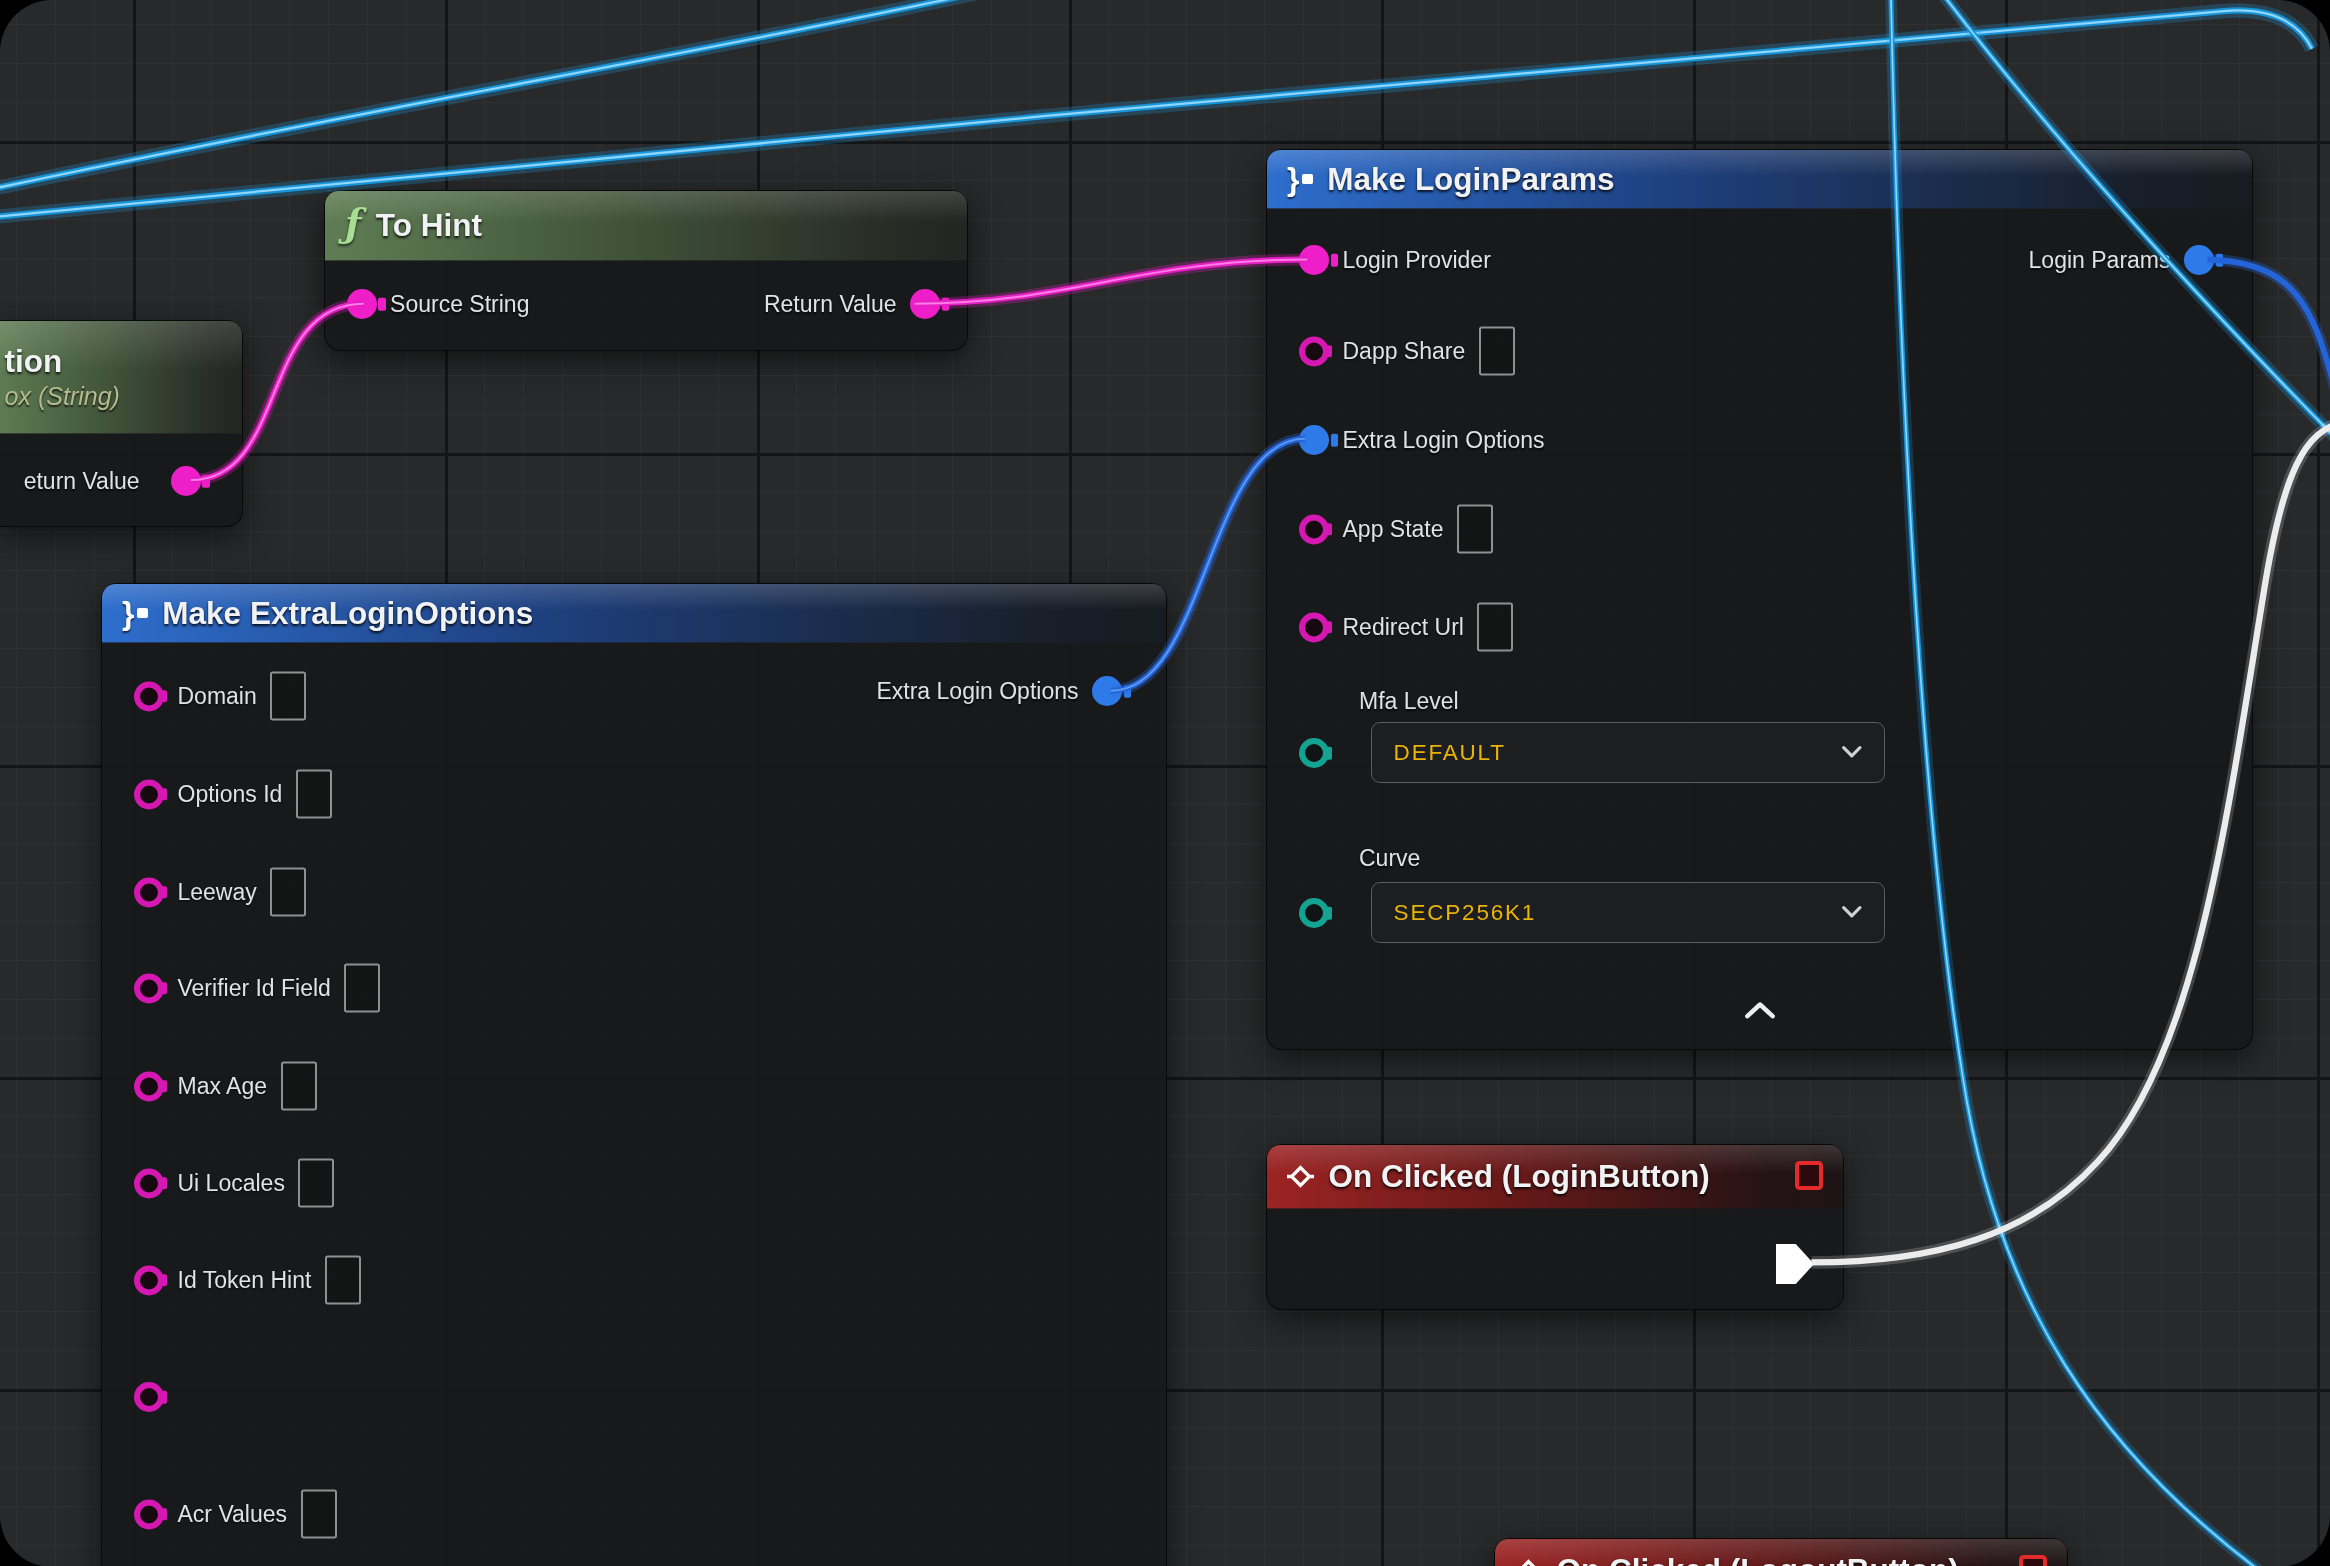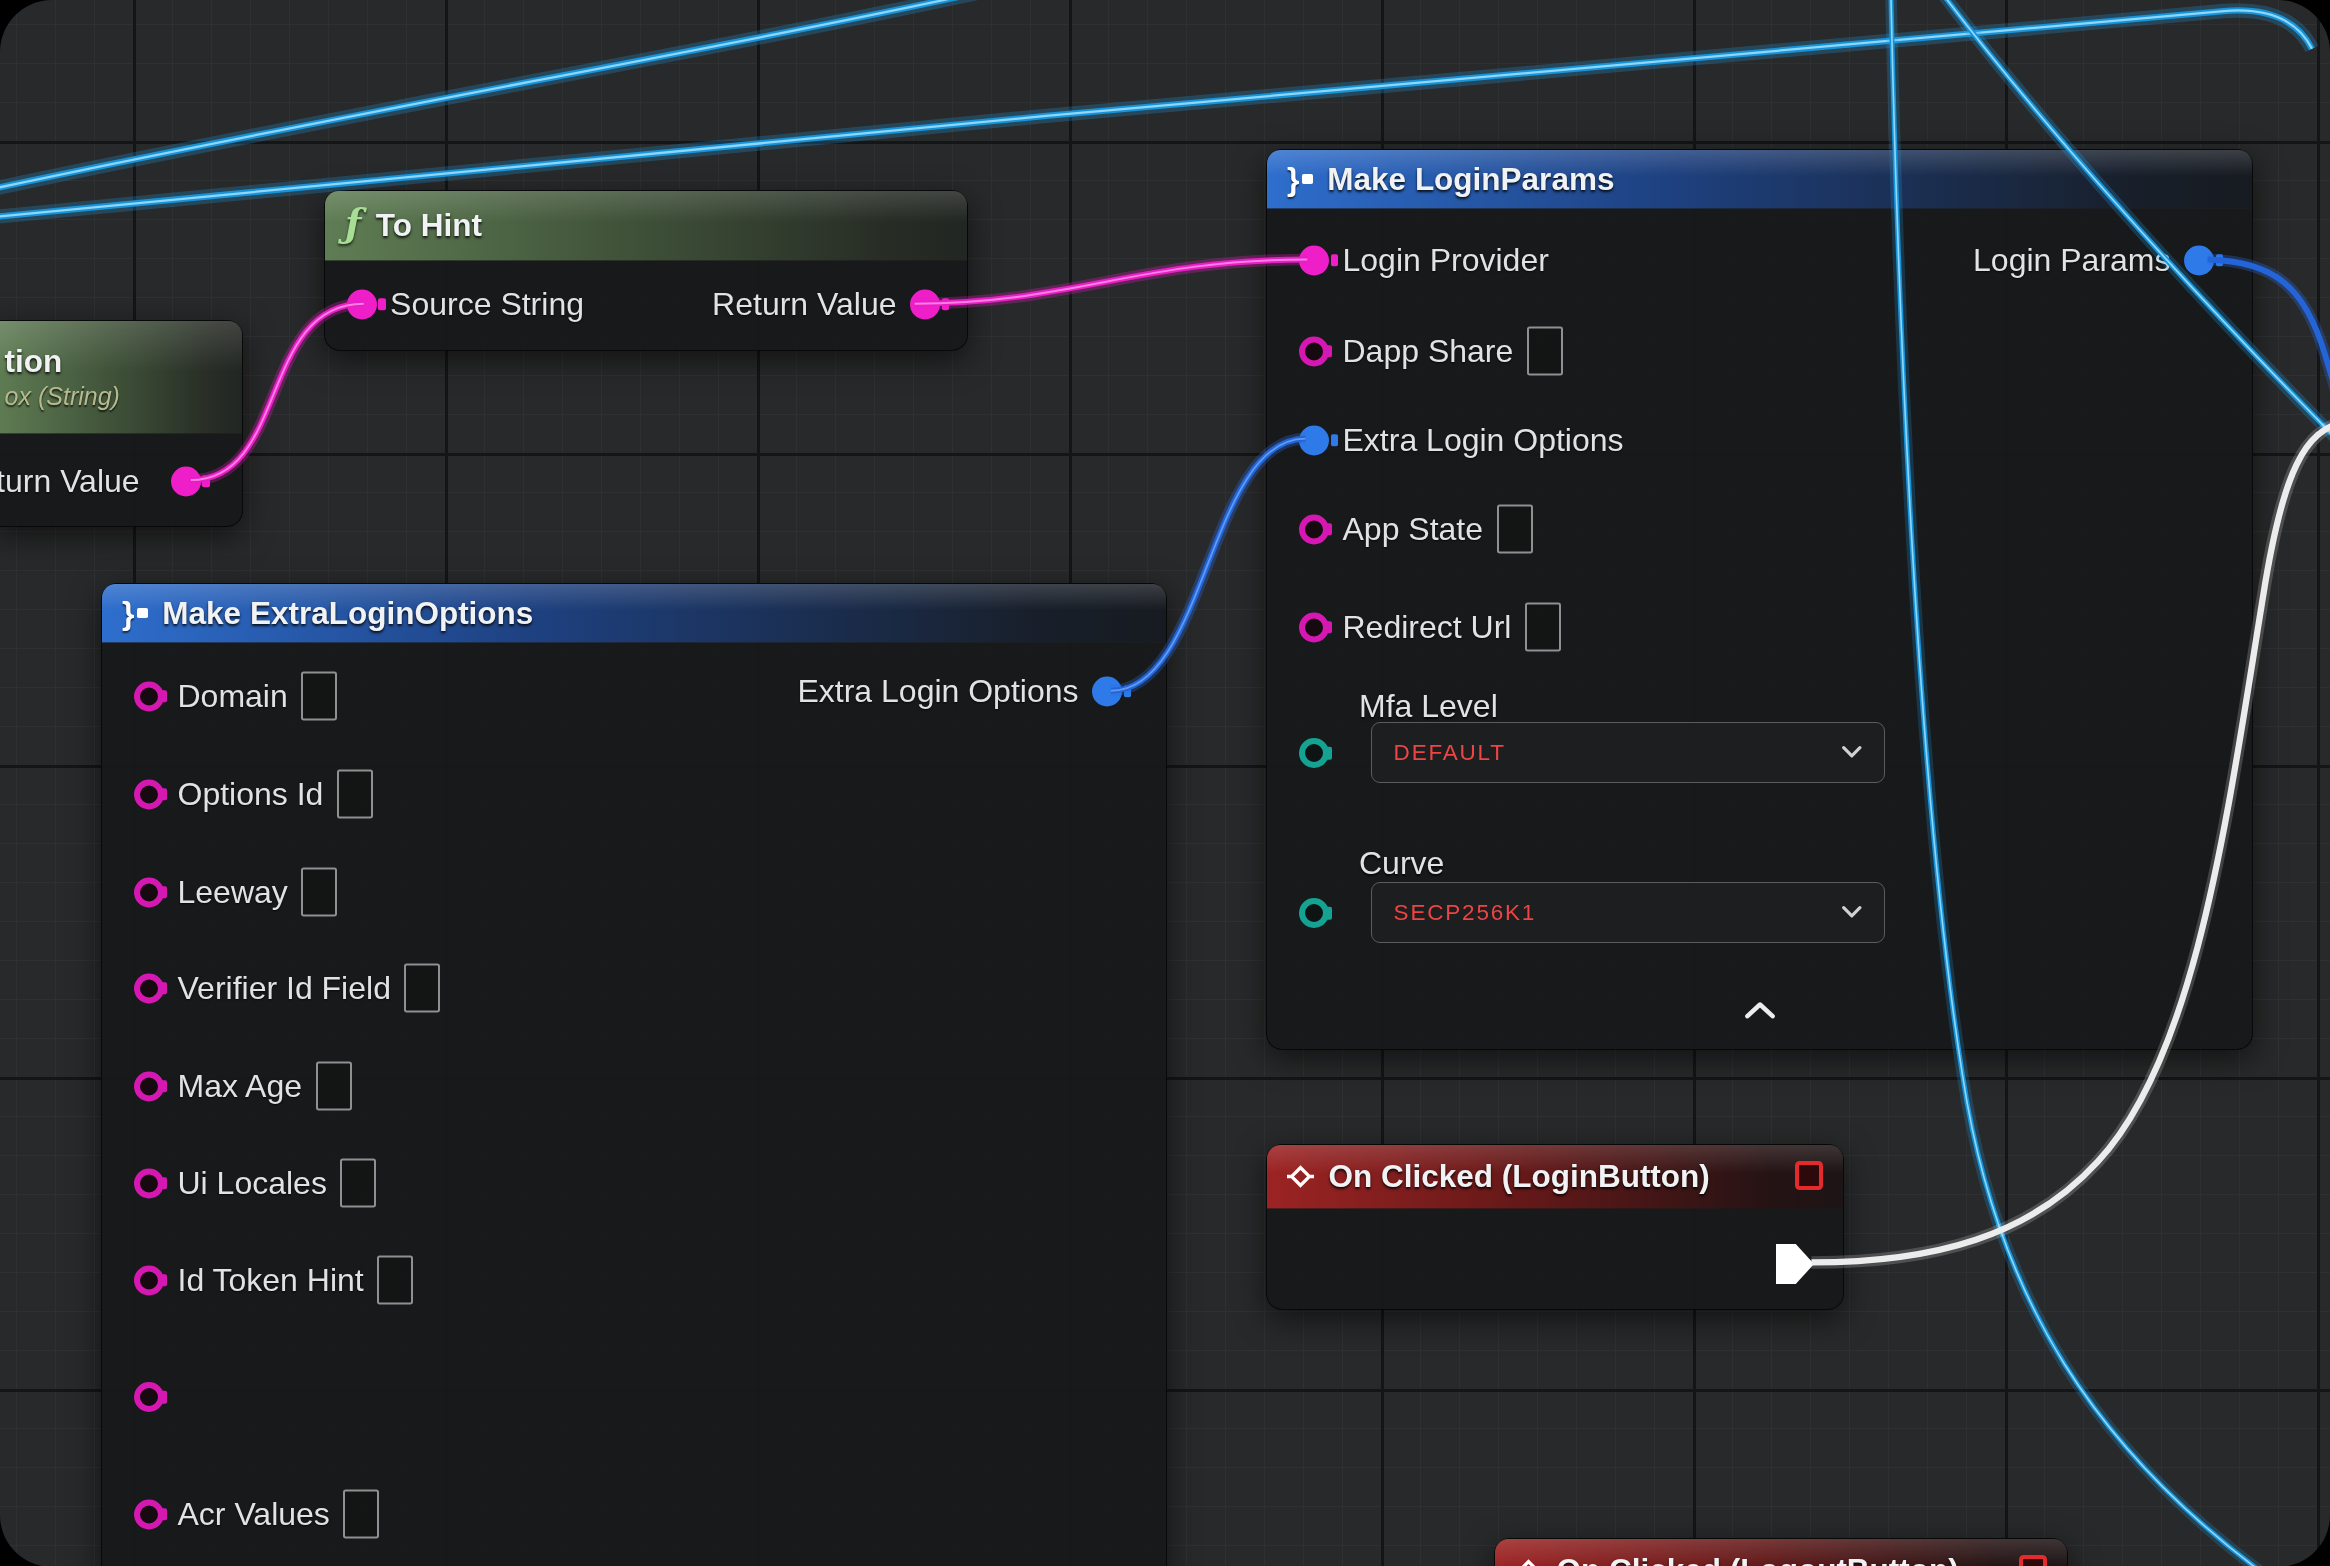--- a/index.html
+++ b/index.html
@@ -37,33 +37,33 @@
     linear-gradient(180deg,rgba(255,255,255,0.14),rgba(255,255,255,0) 45%),
     linear-gradient(90deg,#9c2323,#641818 45%,#241314 88%,#1d1415);}
   .title{font-size:31.5px;font-weight:700;color:#f1f2f3;text-shadow:0 1.8px 2.7px rgba(0,0,0,0.85);white-space:nowrap;}
   .subtitle{font-size:25px;font-style:italic;color:#b6ba8e;text-shadow:0 1.8px 1.8px rgba(0,0,0,0.7);white-space:nowrap;}
   .fn-icon{font-family:"DejaVu Serif",serif;font-style:italic;font-weight:700;font-size:38px;color:#a8de93;line-height:1;transform:translateY(-2.7px);text-shadow:0 1.8px 2.7px rgba(0,0,0,0.7);}
   .mk-icon{display:flex;align-items:center;color:#fff;}
   .mk-icon .brace{font-size:32px;font-weight:700;line-height:1;text-shadow:0 1.8px 1.8px rgba(0,0,0,0.6);}
   .mk-icon .sq{width:10.8px;height:10.8px;background:#fff;margin-left:2.7px;border-radius:1.8px;}
   .row{position:absolute;display:flex;align-items:center;gap:13.5px;transform:translateY(-50%);white-space:nowrap;}
   .row-r{position:absolute;display:flex;flex-direction:row-reverse;align-items:center;gap:13.5px;transform:translateY(-50%);white-space:nowrap;}
-  .plabel{font-size:32px;color:#e1e2e3;text-shadow:0 1.8px 1.8px rgba(0,0,0,0.7);}
+  .plabel{font-size:23px;color:#e1e2e3;text-shadow:0 1.8px 1.8px rgba(0,0,0,0.7);}
   .pin{position:relative;box-sizing:border-box;width:30px;height:30px;border-radius:50%;flex:0 0 auto;}
   .pin::after{content:"";position:absolute;left:100%;top:50%;transform:translateY(-50%);width:7.2px;height:12.6px;border-radius:1.8px;background:inherit;border:inherit;margin-left:1.8px;}
   .pink-f{background:#ee1ec8;}
   .pink-h{background:#16090f;border:6.3px solid #d618b2;}
   .pink-h::after{background:#d618b2;border:none;}
   .blue-f{background:#2d7ae8;}
   .teal-h{background:#0d1413;border:6.3px solid #14a292;}
   .teal-h::after{background:#14a292;border:none;}
   .cbox{box-sizing:border-box;width:36px;height:49px;border:2.7px solid #8f9091;border-radius:2.7px;background:rgba(12,13,14,0.35);flex:0 0 auto;}
   .sel{box-sizing:border-box;display:flex;align-items:center;justify-content:space-between;
     width:514px;height:61px;padding:0 21.6px;border:1.8px solid #5a5c5d;border-radius:9px;
-    background:#1c1e1f;color:#ef4444;font-size:22.5px;letter-spacing:1.8px;}
+    background:#1c1e1f;color:#eab308;font-size:22.5px;letter-spacing:1.8px;}
   .textin{box-sizing:border-box;display:flex;align-items:center;width:351px;height:43px;
     border:1.8px solid #97989a;background:#131516;color:#d3d4d5;font-size:29px;padding:0 10.8px;white-space:nowrap;overflow:hidden;}
   .exec{width:38px;height:40px;background:#fff;clip-path:polygon(0 0,52% 0,100% 50%,52% 100%,0 100%);}
   .bindsq{box-sizing:border-box;width:28px;height:29px;border:4.5px solid #e42a2a;border-radius:4.5px;background:#2c0a0b;}
   .ev-icon{flex:0 0 auto;display:block;}
   svg.wires{position:absolute;left:0;top:0;z-index:40;pointer-events:none;}
   .chev{display:block;}
 </style>
 </head>
 <body>

